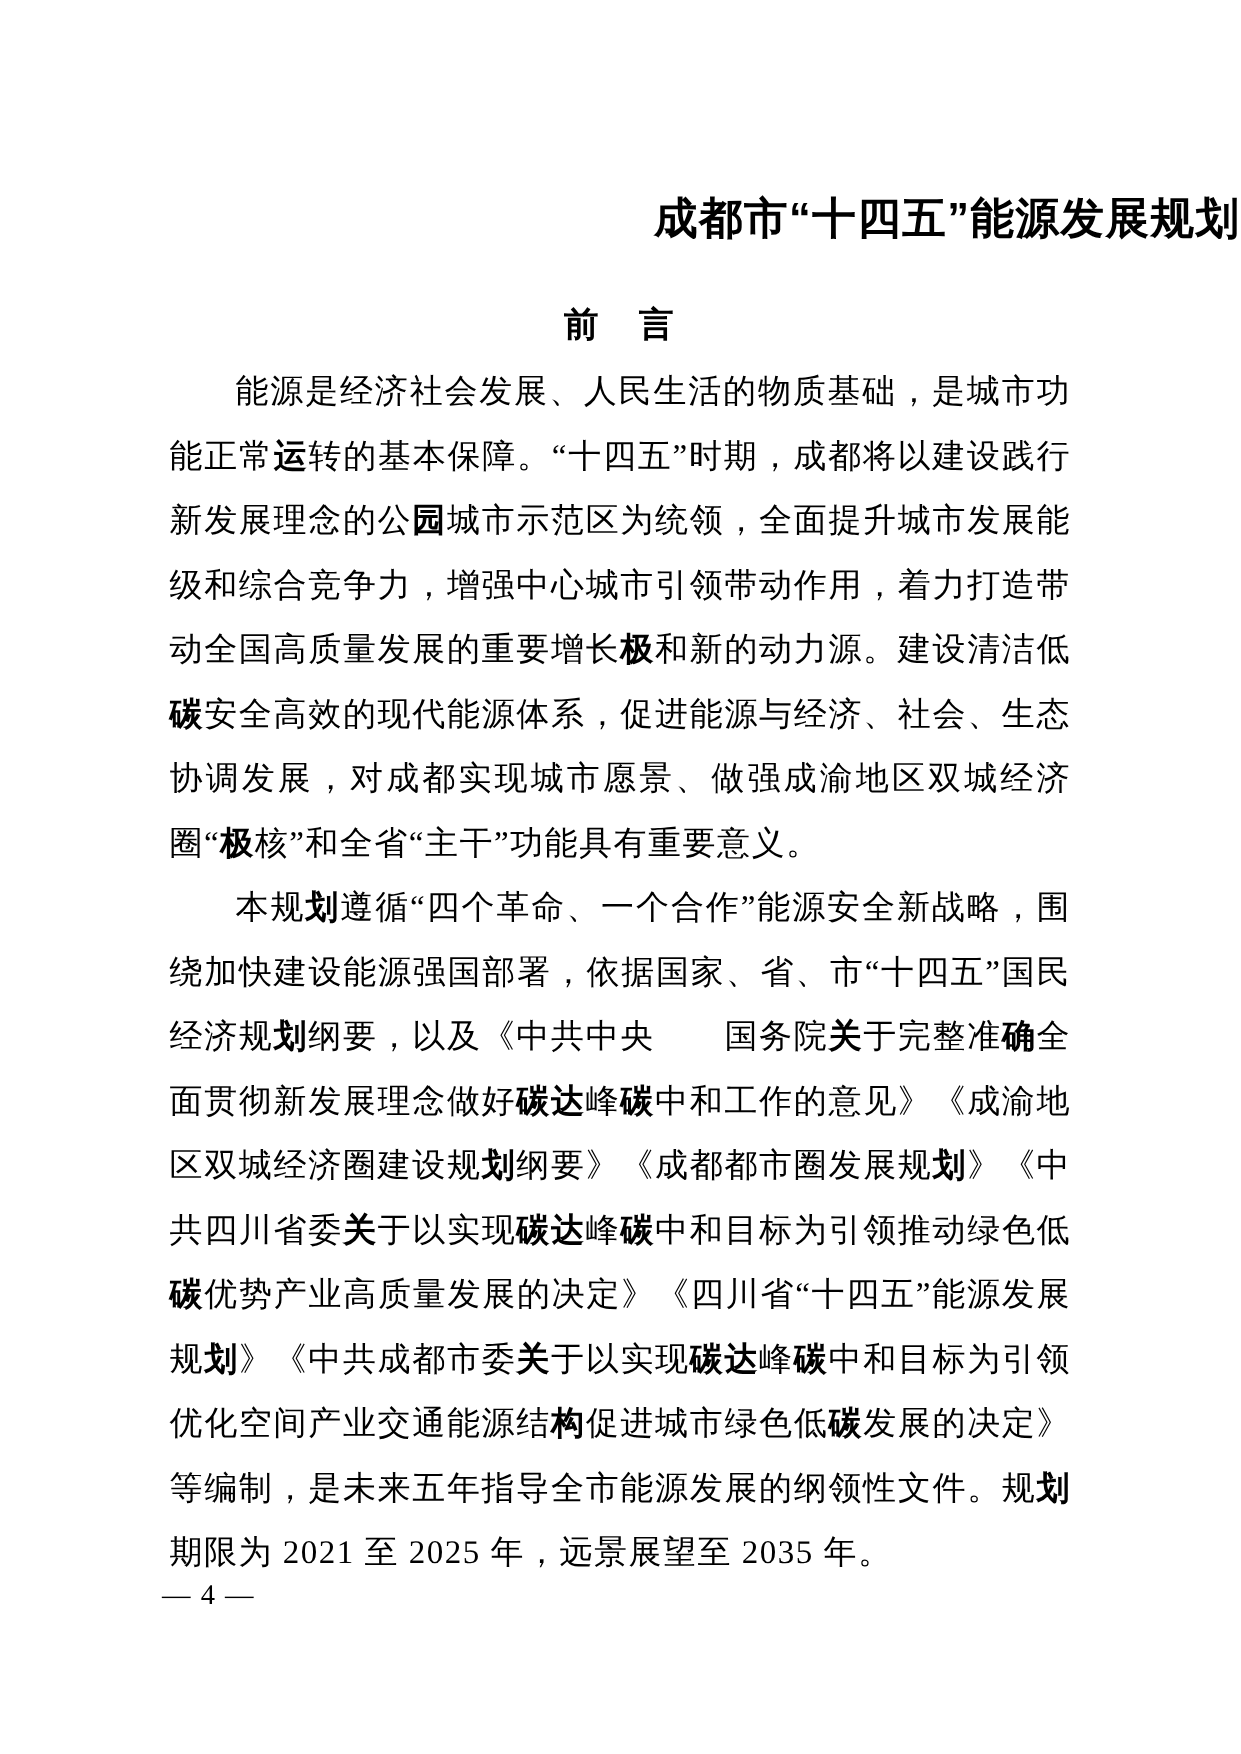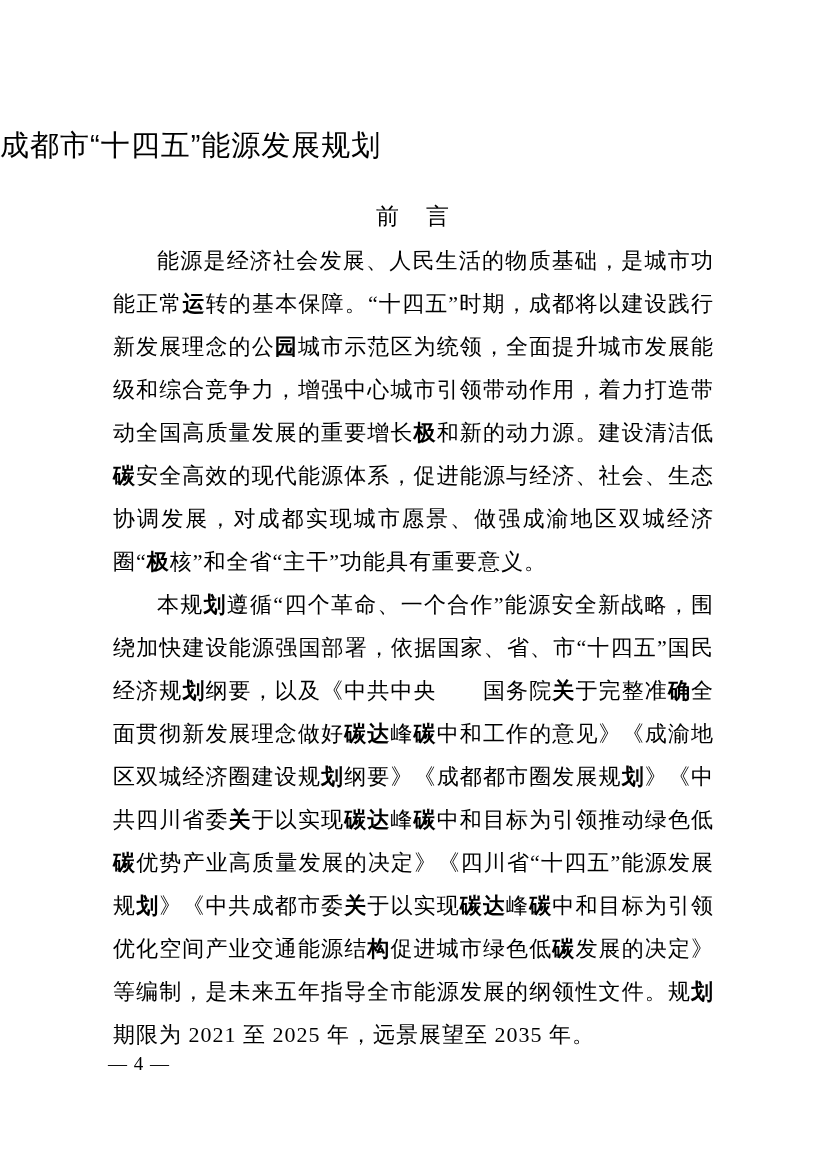--- a/index.html
+++ b/index.html
@@ -14,35 +14,35 @@
     background: #ffffff;
     color: #000000;
     font-family: "Liberation Serif", "DejaVu Serif", serif;
     overflow: hidden;
   }
   .doc-title {
     position: absolute;
     top: 126px;
     left: 0;
     width: 100%;
-    text-align: left;
+    text-align: right;
     font-family: "Liberation Sans", "DejaVu Sans", sans-serif;
     font-size: 29px;
-    font-weight: 400;
+    font-weight: 700;
     letter-spacing: 1px;
     white-space: nowrap;
   }
   .section-heading {
     position: absolute;
     top: 201px;
     left: 0;
     width: 100%;
     text-align: center;
     font-size: 23px;
-    font-weight: 400;
+    font-weight: 700;
     letter-spacing: 2px;
     white-space: nowrap;
   }
   .body-text {
     position: absolute;
     top: 239px;
     left: 113px;
     width: 601px;
     font-size: 22px;
     line-height: 43px;

